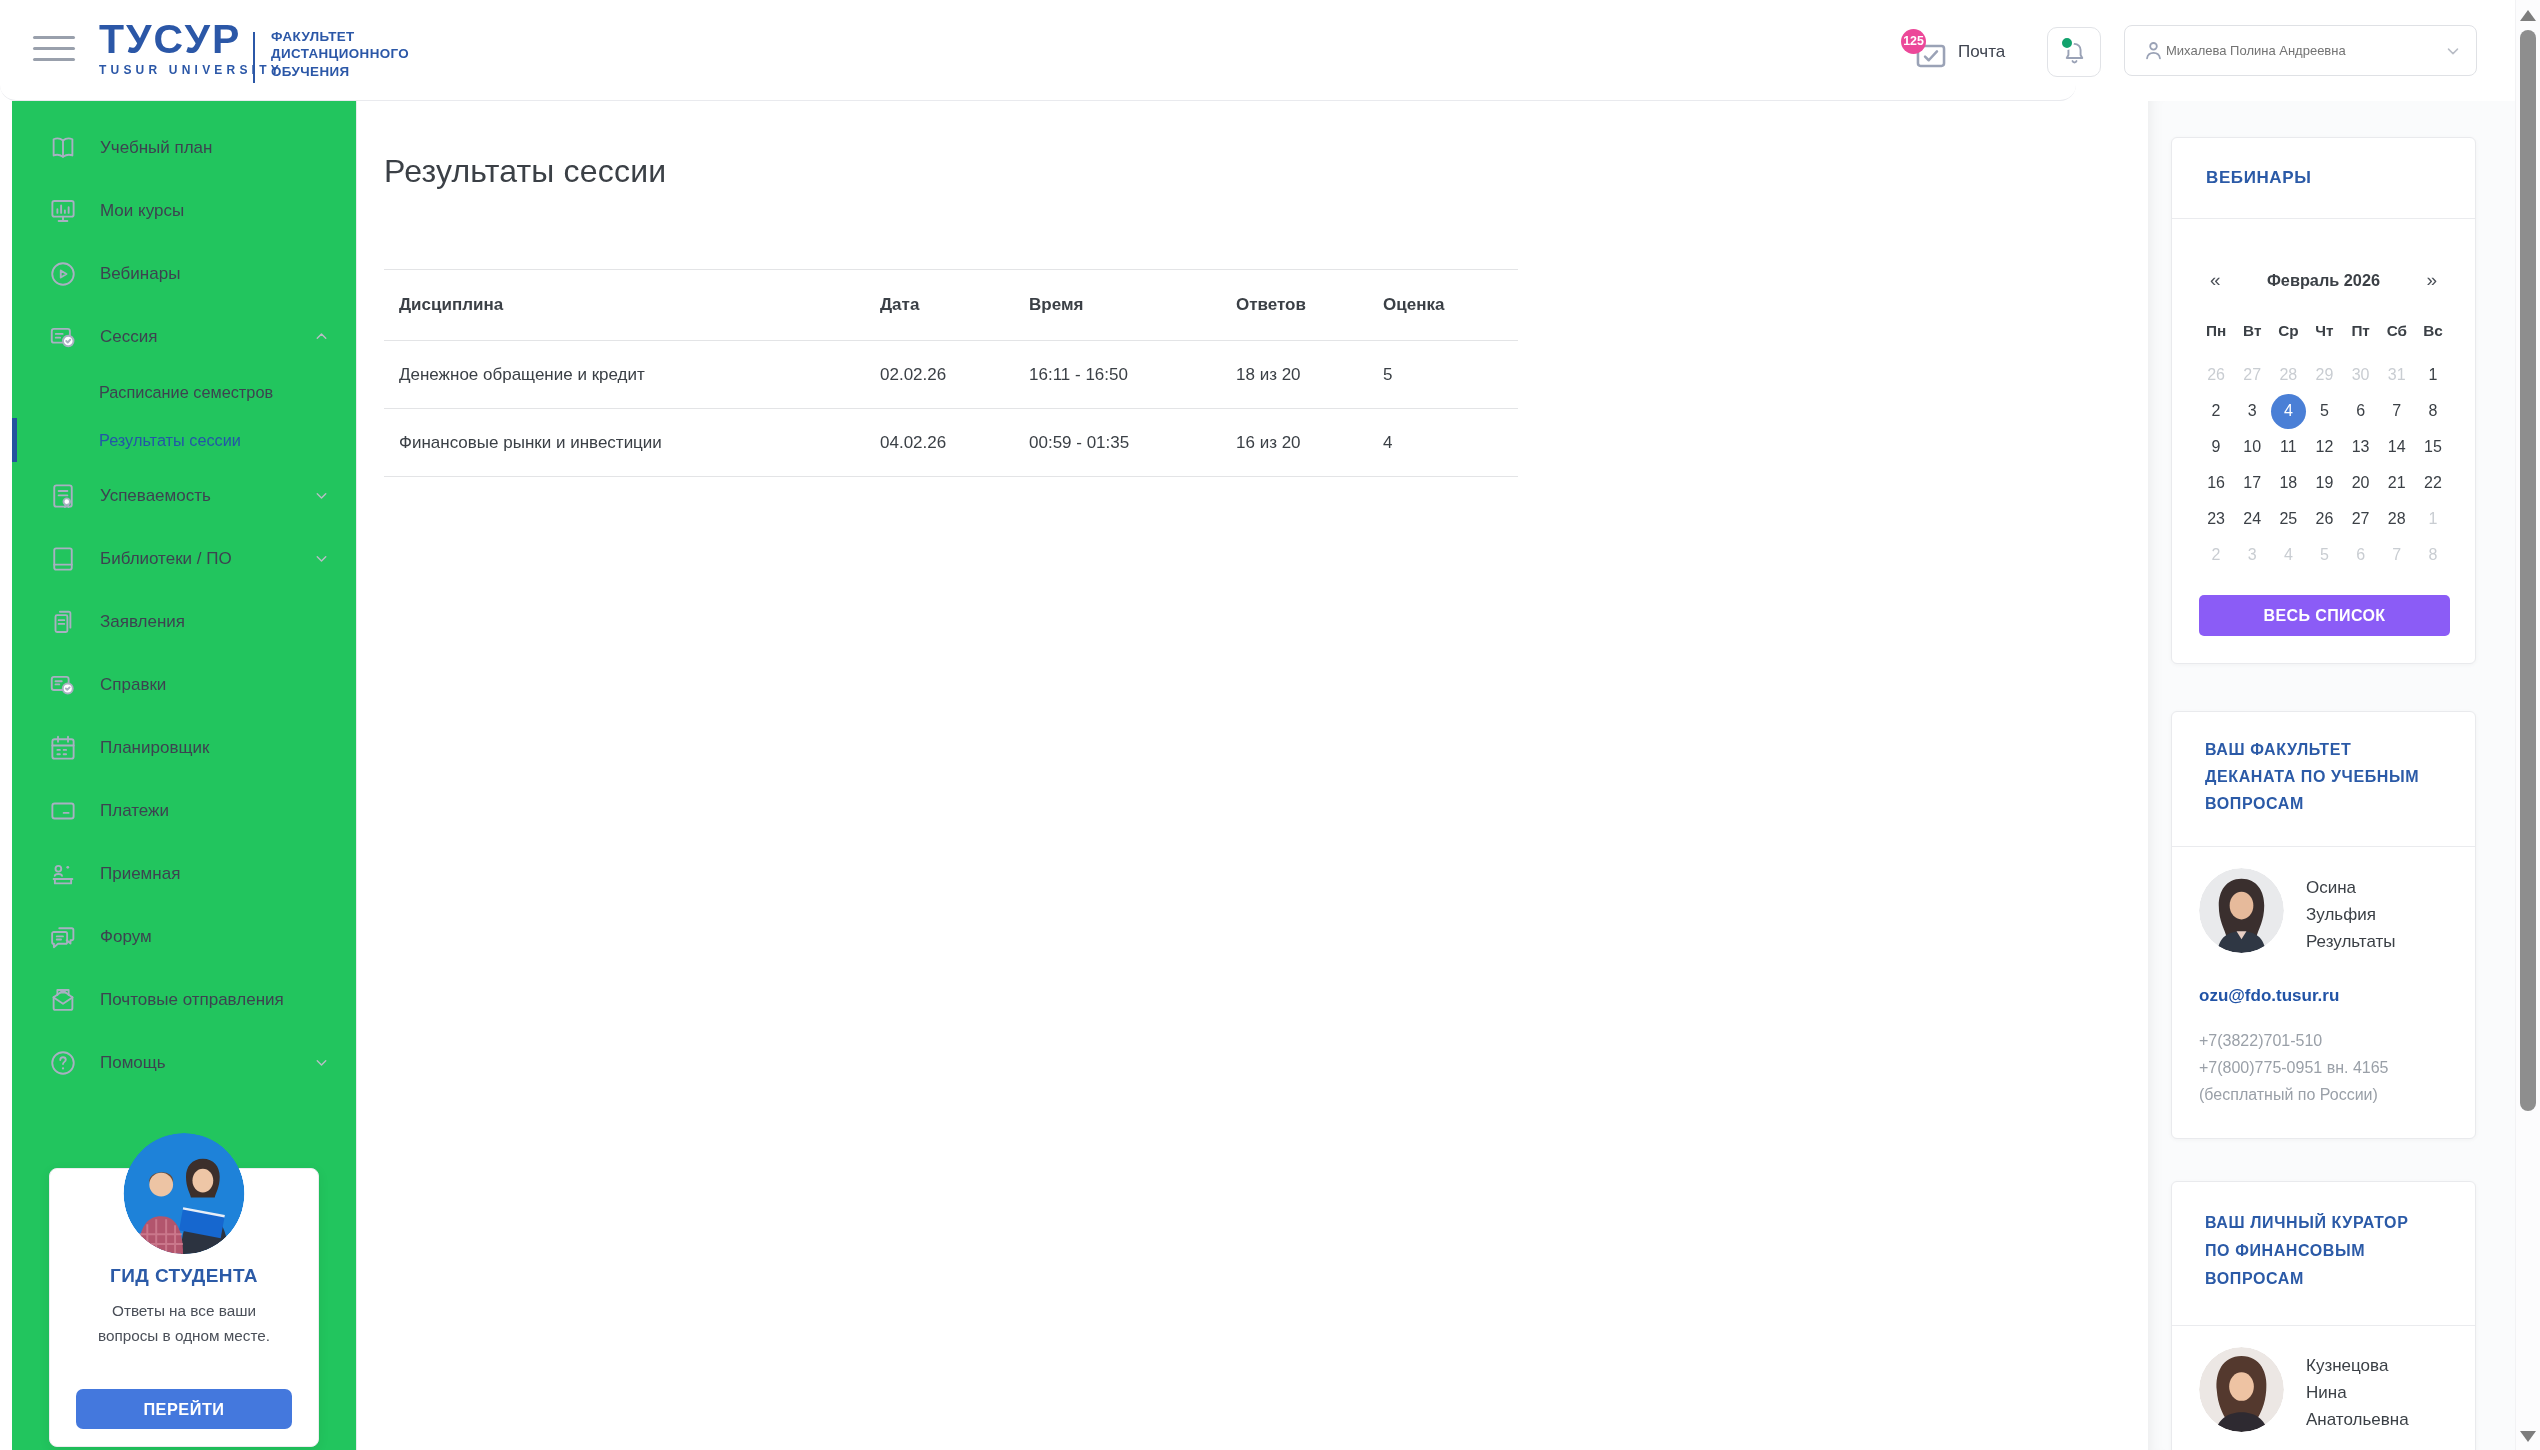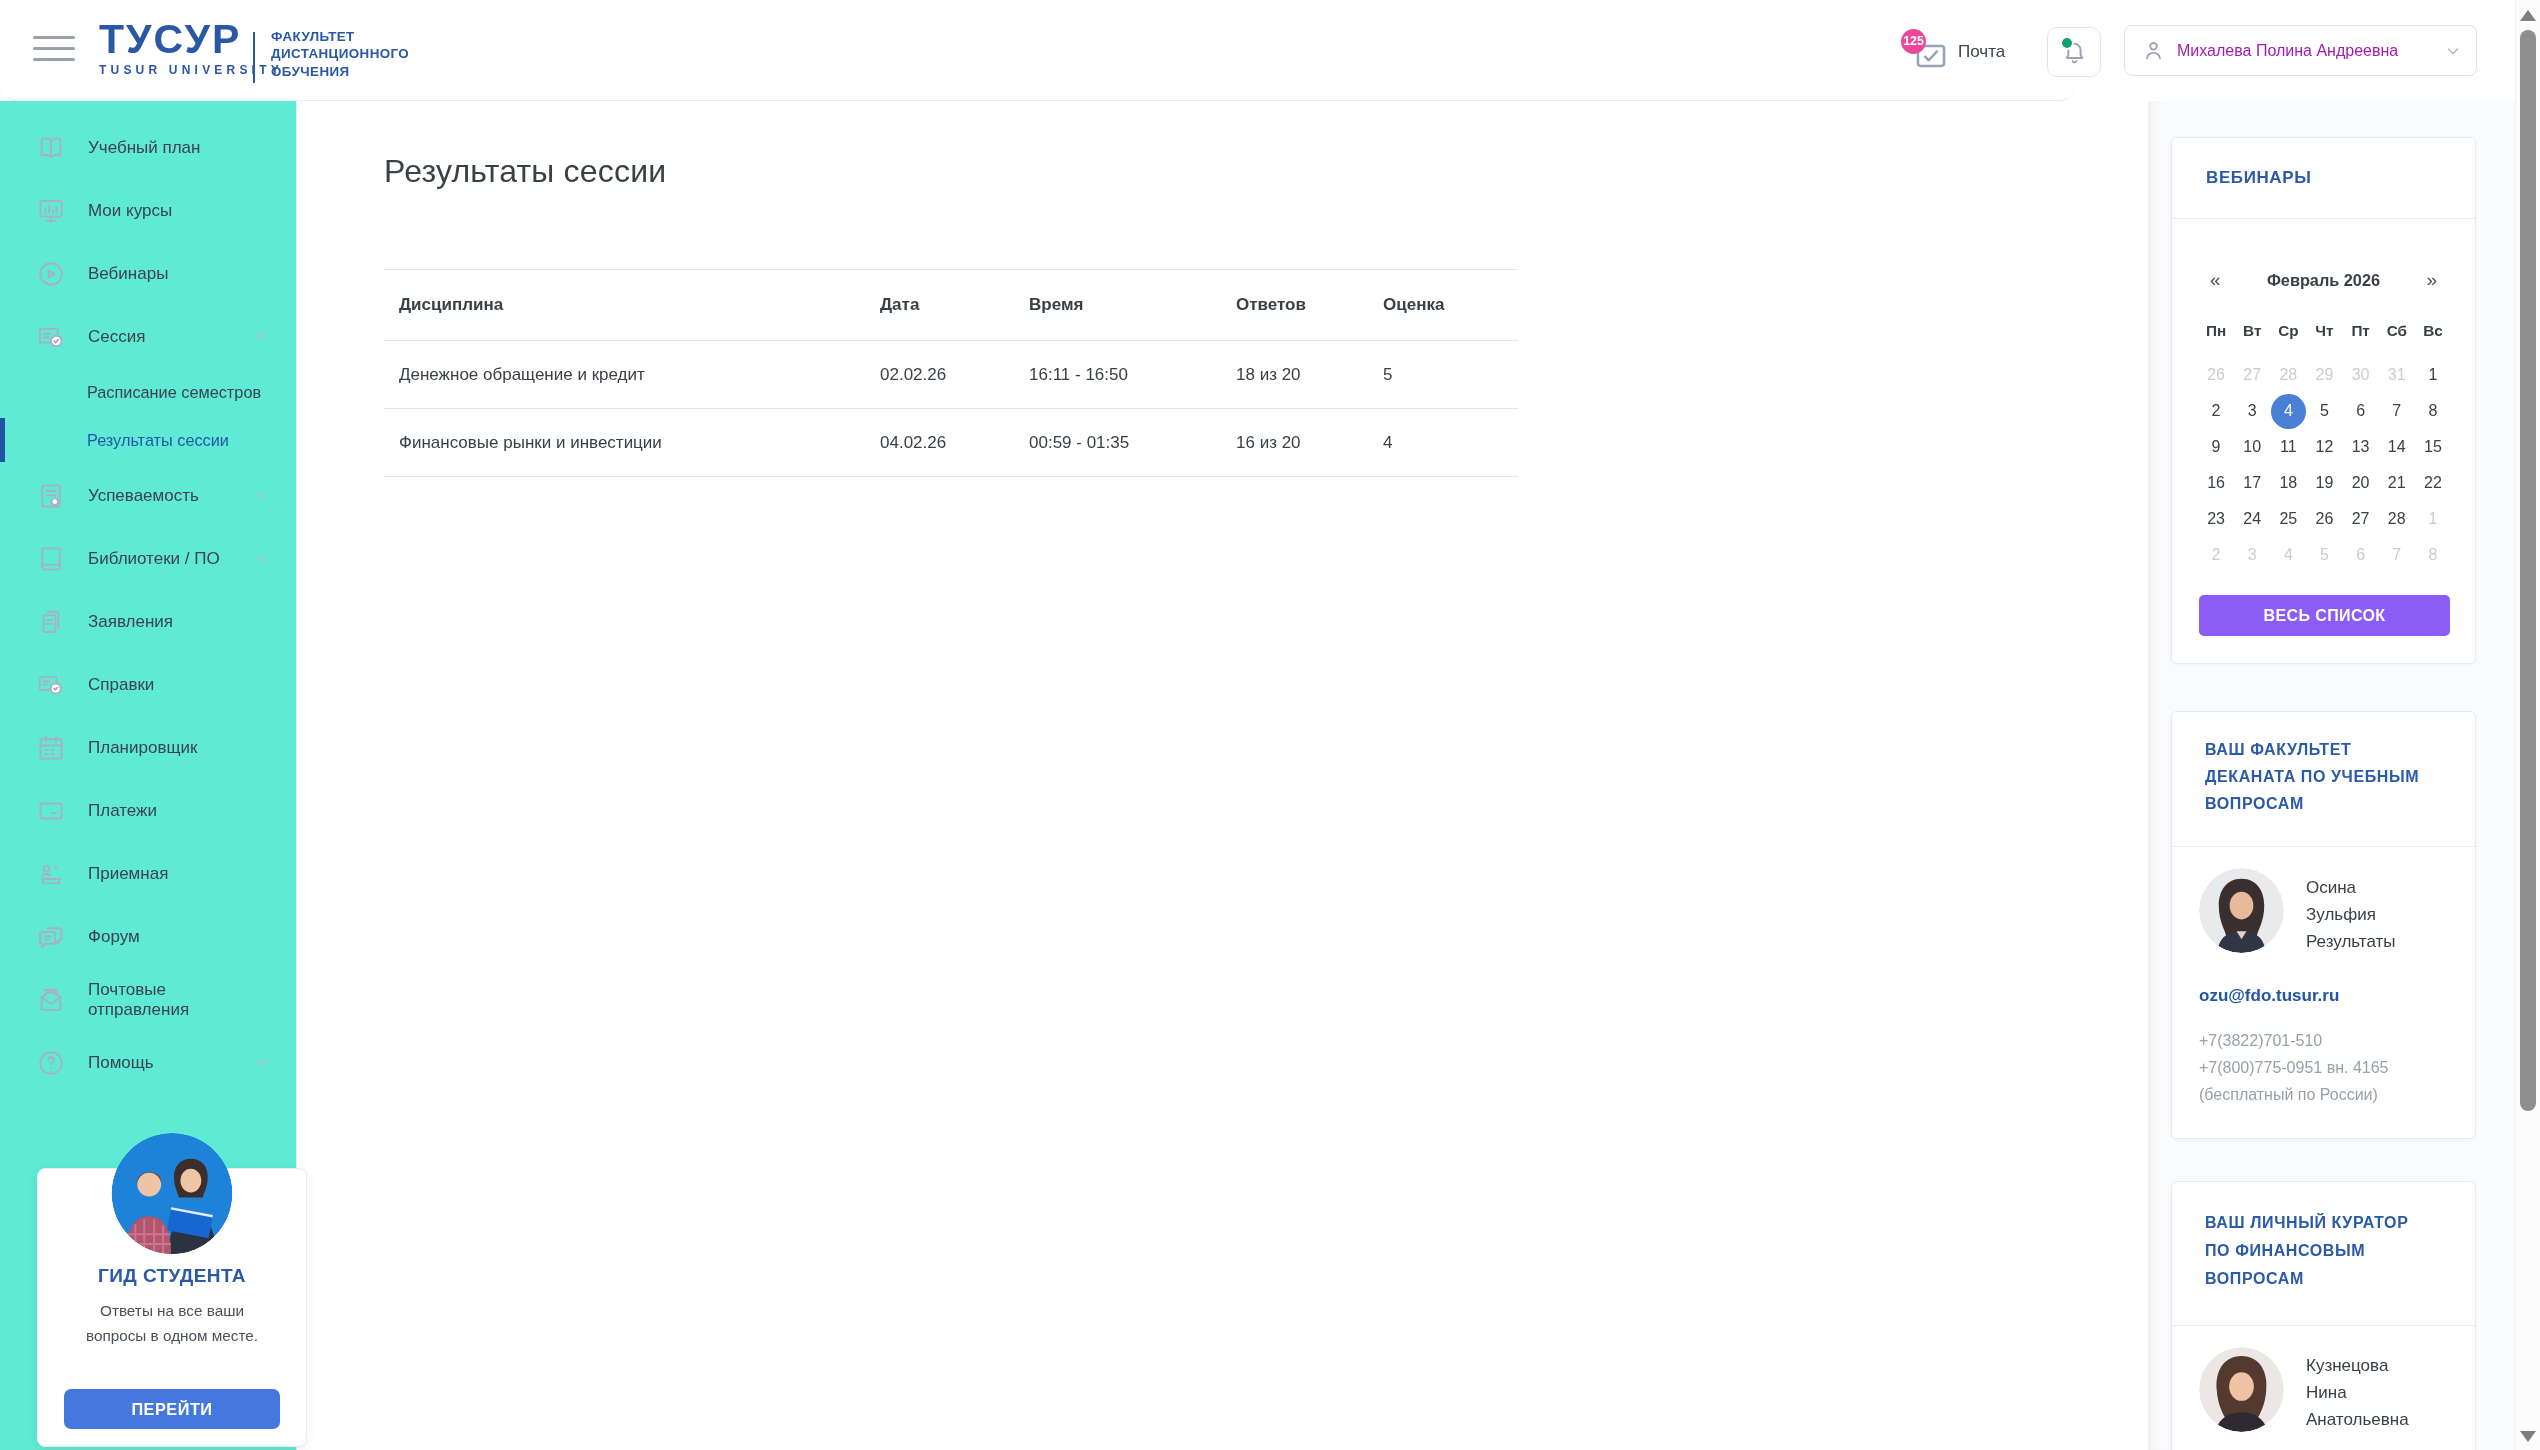--- a/index.html
+++ b/index.html
@@ -22,34 +22,34 @@
   #mail-badge { position:absolute; left:-13px; top:-10px; width:25px; height:25px; border-radius:50%;
     background:#ec4899; color:#fff; font-size:12.4px; font-weight:bold; display:flex;
     align-items:center; justify-content:center; z-index:2; }
   #mail-label { margin-left:10px; font-size:17px; color:#3f4450; }
   #bell-btn { position:absolute; left:2047px; top:27px; width:54px; height:50px; border:1px solid #e1e3e7;
     border-radius:10px; background:#fff; display:flex; align-items:center; justify-content:center; cursor:pointer; }
   #bell-dot { position:absolute; left:12px; top:8px; width:14px; height:14px; border-radius:50%;
     background:#12a26d; border:2px solid #fff; }
   #user-box { position:absolute; left:2124px; top:25px; width:353px; height:51px; border:1px solid #dfe1e5;
     border-radius:8px; display:flex; align-items:center; padding:0 14px 0 16px; cursor:pointer; }
-  #user-name { margin-left:11px; font-size:16px; color:#a21caf; white-space:nowrap; }
+  #user-name { margin-left:0; font-size:13px; color:#737373; white-space:nowrap; }
   #user-box .chev { margin-left:auto; }
 
   
   #scrollbar { position:absolute; right:0; top:0; width:25px; height:1450px; background:#fcfcfd;
     border-left:1px solid #f2f2f4; z-index:30; }
   #sb-thumb { position:absolute; left:4px; top:30px; width:16px; height:1081px; background:#8e8e8e; border-radius:8px; }
   .sb-arrow { position:absolute; left:4px; width:0; height:0; border-left:8px solid transparent;
     border-right:8px solid transparent; }
   #sb-up { top:10px; border-bottom:11px solid #7d7d7d; }
   #sb-down { bottom:8px; border-top:11px solid #7d7d7d; }
 
   
-  #sidebar { position:absolute; left:0; top:101px; width:297px; height:1349px; background:#5eead4;
+  #sidebar { position:absolute; left:12px; top:101px; width:345px; height:1349px; background:#22c55e;
     border-right:1px solid #e9eaee; z-index:10; }
   #nav { padding-top:15px; }
   .nav-item { position:relative; height:63px; display:flex; align-items:center;
     padding:0 26px 0 36px; font-size:17px; color:#3d4350; cursor:pointer; }
   .nav-item svg.icn { width:30px; height:30px; flex:0 0 30px; margin-right:22px; }
   .nav-sub { position:relative; height:48px; display:flex; align-items:center;
     padding-left:87px; font-size:16.3px; color:#3d4350; cursor:pointer; }
   .nav-sub.active { color:#2456a8; }
   .nav-sub.active::before { content:""; position:absolute; left:0; top:2px; width:5px; height:44px; background:#24529e; }
   .nav-chevron { margin-left:auto; display:flex; }

